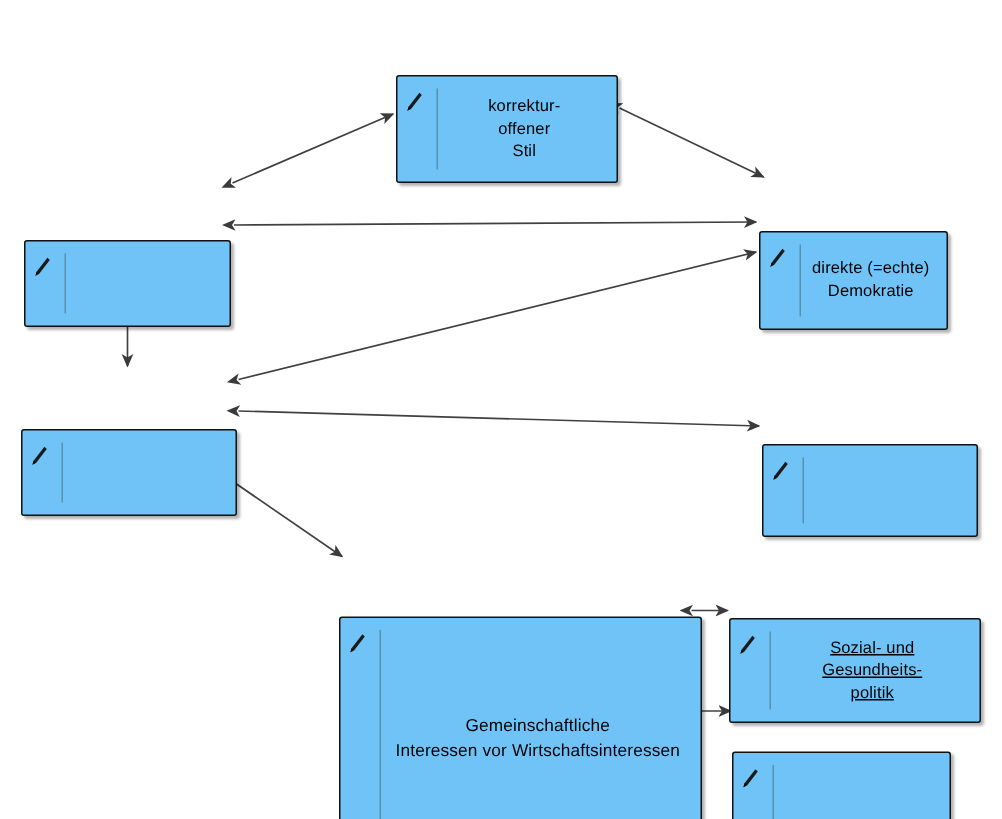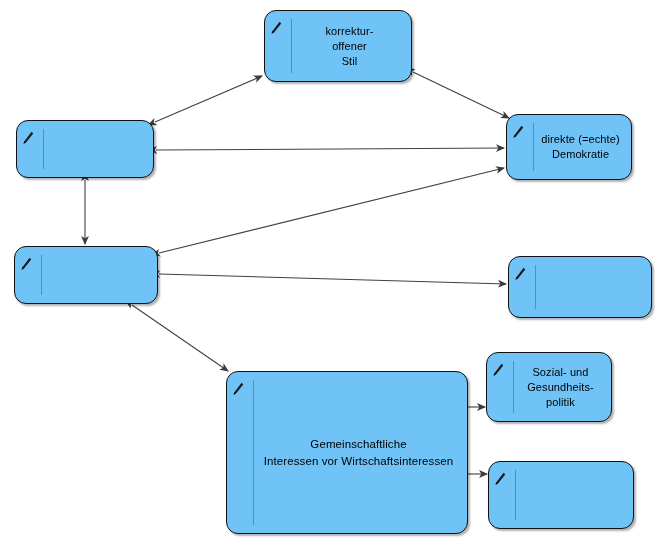--- a/index.html
+++ b/index.html
@@ -9,24 +9,25 @@
     color:#000000;
   }
   #canvas{position:absolute;left:0;top:0;width:668px;height:546px;}
   svg.edges{position:absolute;left:0;top:0;width:668px;height:546px;pointer-events:none;}
 
   .node{
     position:absolute;
     box-sizing:border-box;
     background:#6fc3f7;
     border:1px solid #111111;
-    border-radius:12px;
+    border-radius:2px;
     box-shadow:2px 2px 2px rgba(0,0,0,0.30);
     display:flex;
     align-items:stretch;
+    margin-top:40px;
   }
   .node .gutter{
     width:26px;
     flex:0 0 26px;
     position:relative;
     border-right:1px solid #5b8fae;
     margin:8px 0 8px 0;
   }
   .pen-icon{
     position:absolute;left:5px;top:2px;width:12px;height:14px;
@@ -120,21 +121,21 @@
       <div class="node big" style="left: 226px; top: 371px; width: 242px; height: 163px;">
         <div class="gutter">
           <svg class="pen-icon" viewBox="0 0 12 14" xmlns="http://www.w3.org/2000/svg">
             <path d="M9.6 0.8 L11.2 2.4 L4.0 11.6 L1.6 12.8 L2.4 10.2 Z" fill="#1a1a1a"></path>
             <path d="M1.6 12.8 L2.4 10.2 L3.6 11.3 Z" fill="#000000"></path>
           </svg>
         </div>
         <div class="label">Gemeinschaftliche
 Interessen vor Wirtschaftsinteressen</div>
       </div>
-      <div class="node" style="left: 486px; top: 352px; width: 126px; height: 70px;">
+      <div class="node" style="left: 486px; top: 372px; width: 168px; height: 70px; text-decoration: underline;">
         <div class="gutter">
           <svg class="pen-icon" viewBox="0 0 12 14" xmlns="http://www.w3.org/2000/svg">
             <path d="M9.6 0.8 L11.2 2.4 L4.0 11.6 L1.6 12.8 L2.4 10.2 Z" fill="#1a1a1a"></path>
             <path d="M1.6 12.8 L2.4 10.2 L3.6 11.3 Z" fill="#000000"></path>
           </svg>
         </div>
         <div class="label">Sozial- und
 Gesundheits-
 politik</div>
       </div>

